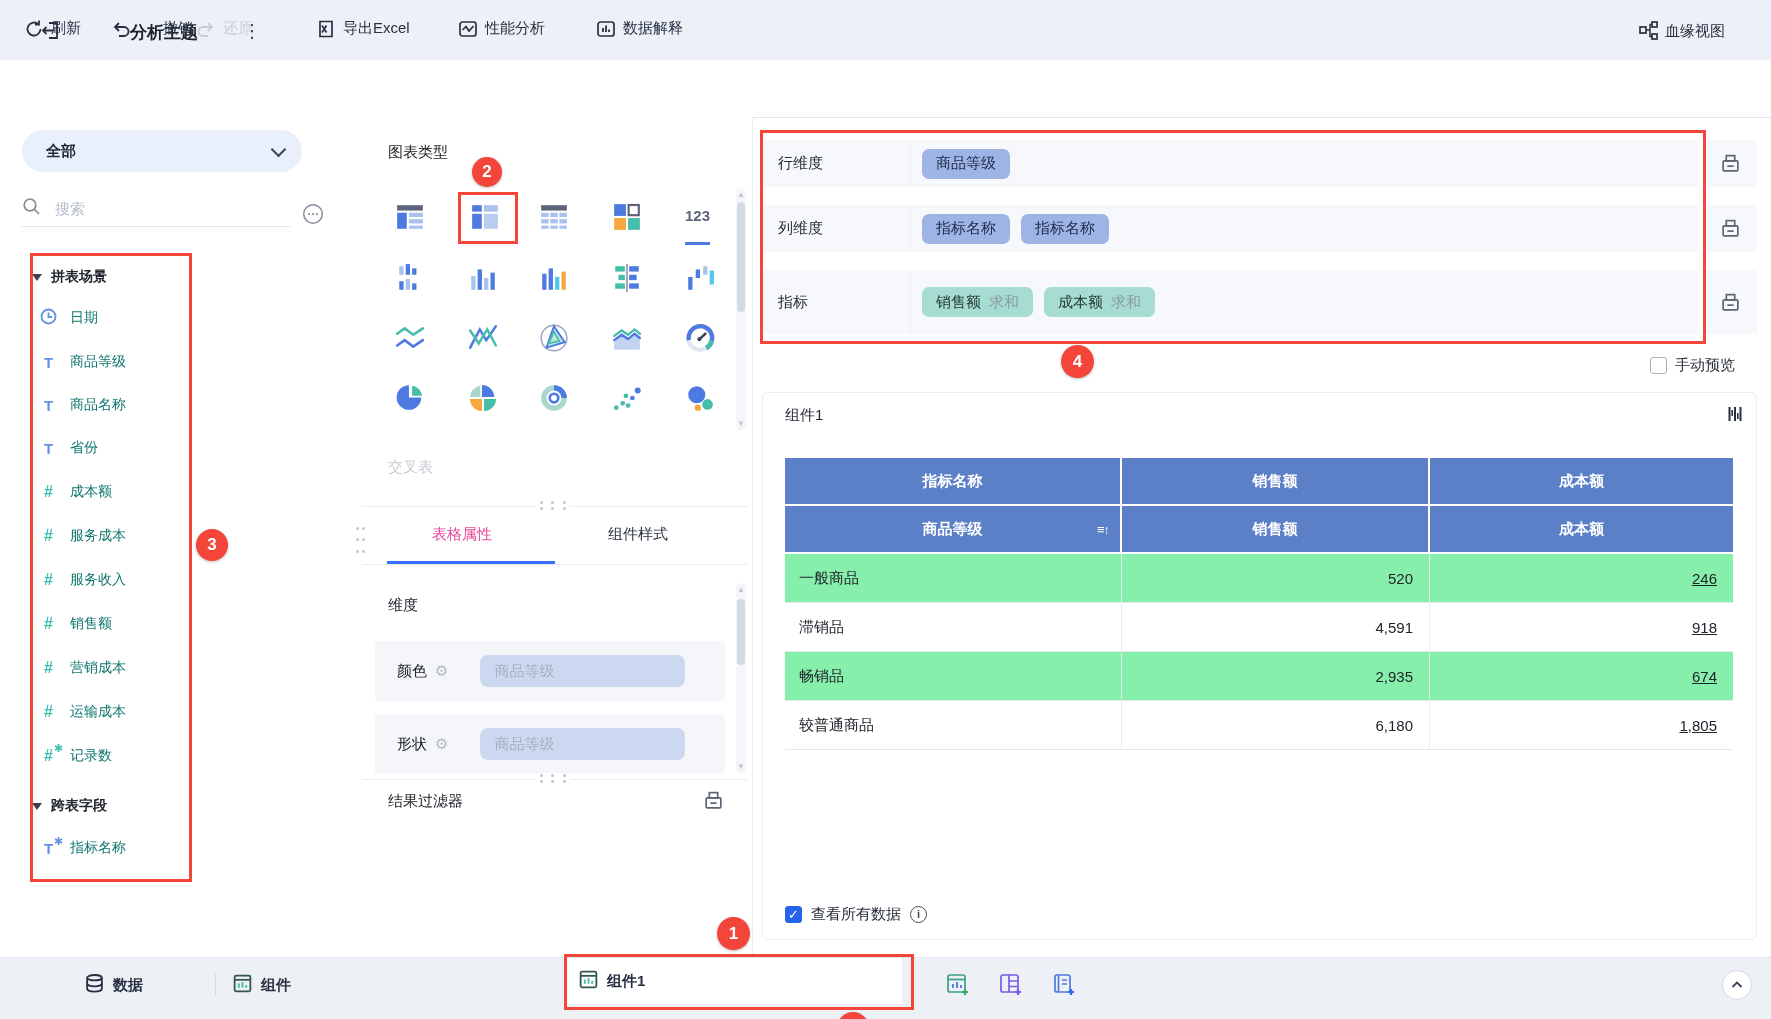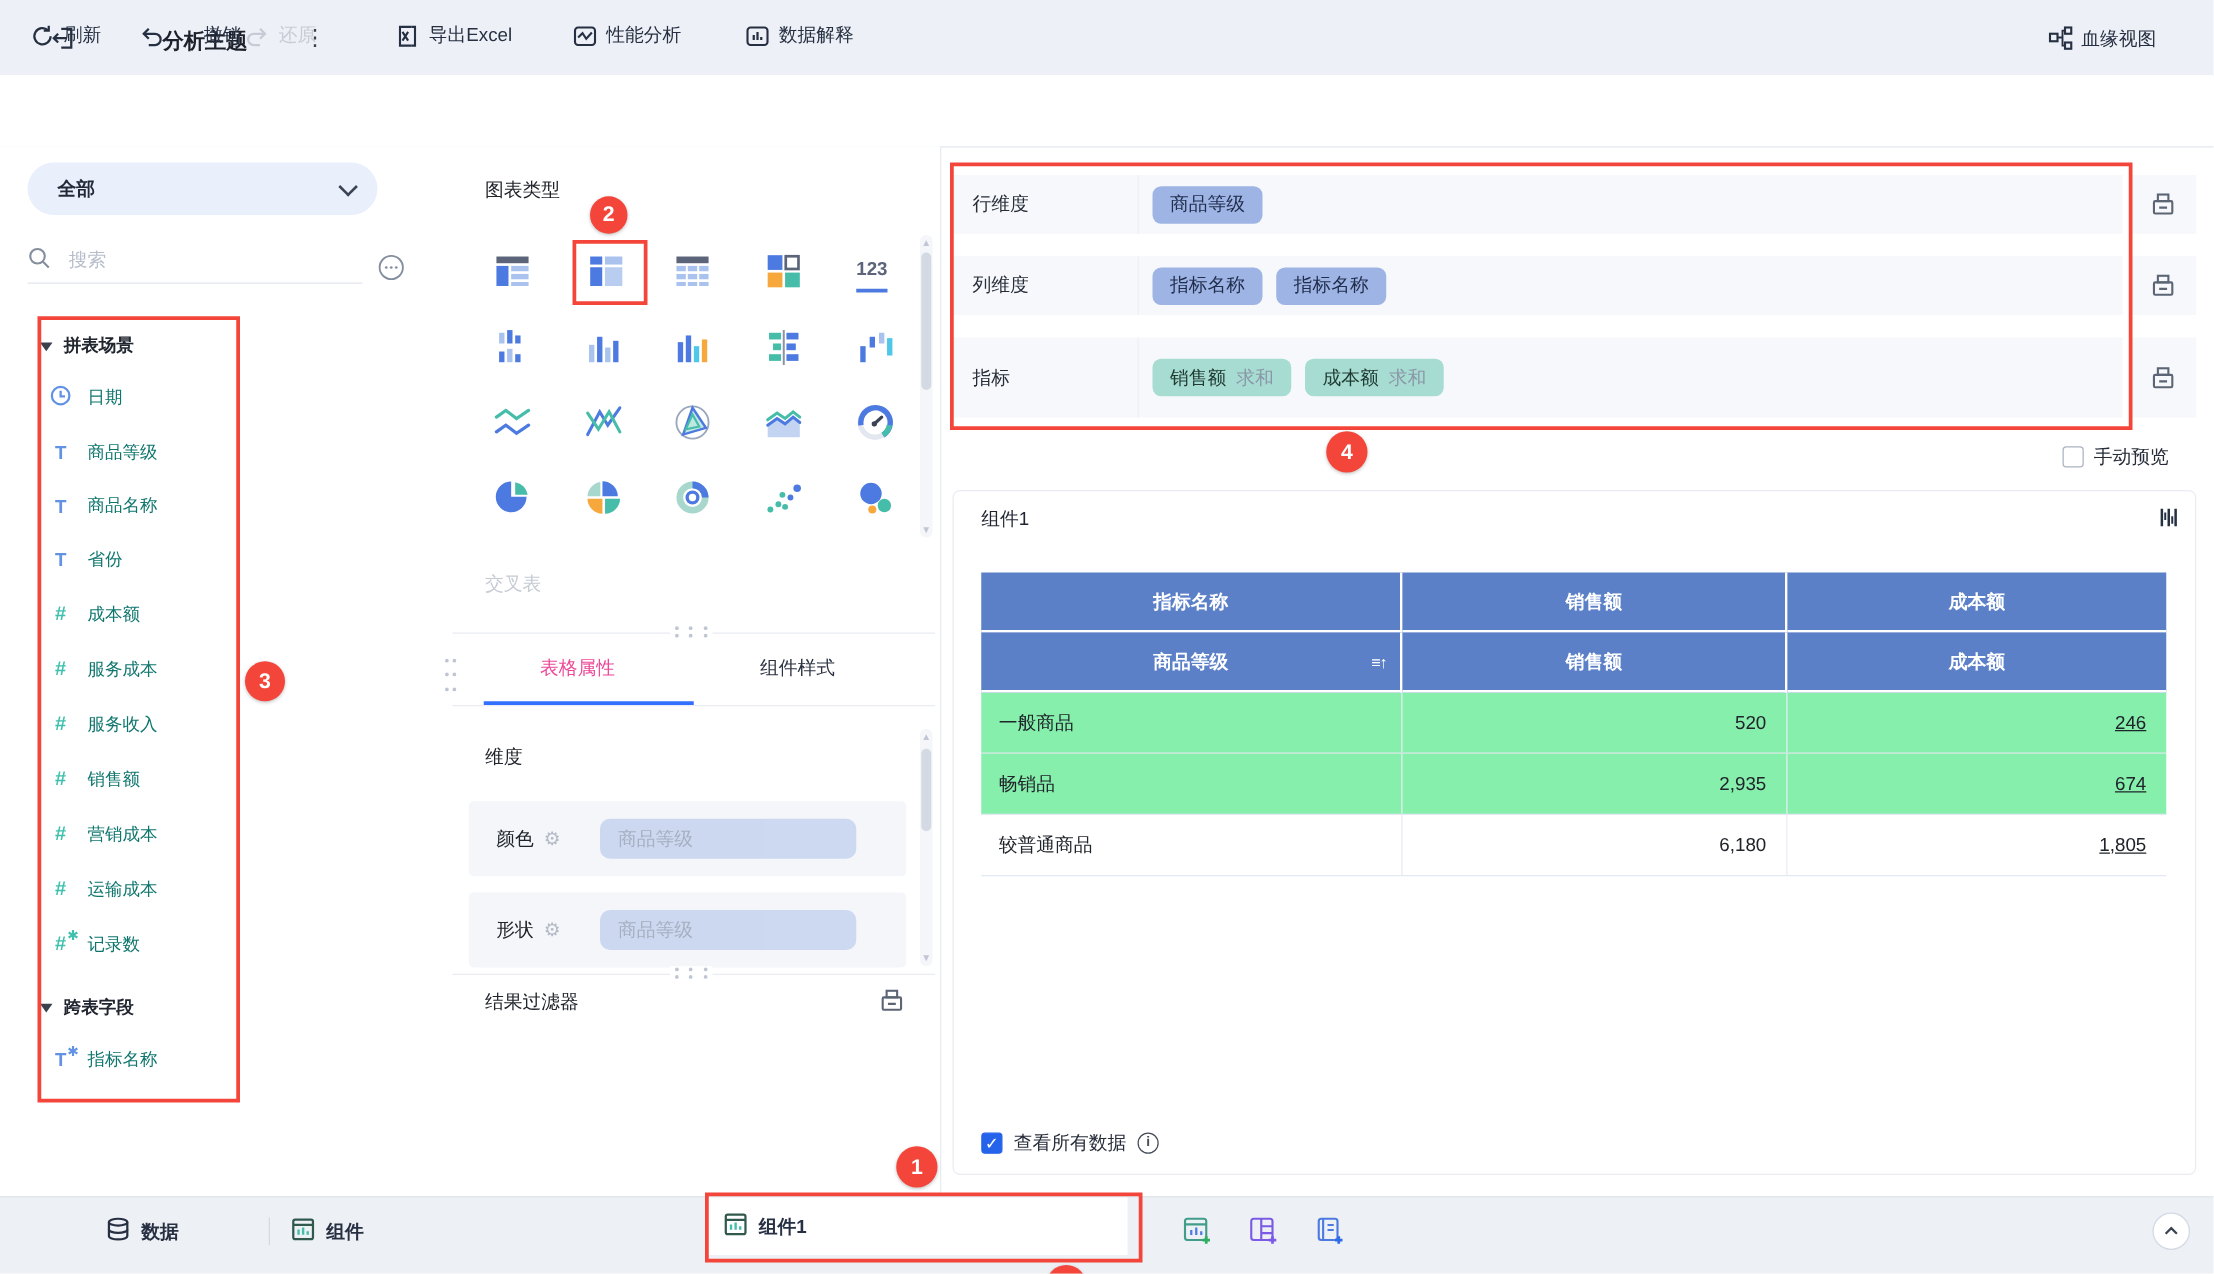--- a/index.html
+++ b/index.html
@@ -26,21 +26,21 @@
   .grow{position:absolute;left:32px;width:200px;height:30px;display:flex;align-items:center;gap:9px;font-weight:bold;color:#20252f;cursor:pointer;}
   .tri{width:0;height:0;border-left:5px solid transparent;border-right:5px solid transparent;border-top:7px solid #3a414d;}
   .fi{width:17px;text-align:center;font-weight:bold;font-size:15px;position:relative;flex:none;}
   .fi.t{color:#6292e3;} .fi.n{color:#3fbfad;font-size:16px;}
   .fi .star{position:absolute;top:-5px;right:-6px;font-size:11px;}
   .fi.t .star{color:#6292e3;} .fi.n .star{color:#3fbfad;}
   
   .mpanel{left:360px;top:117px;width:392px;height:840px;background:#fff;border-right:1px solid #e8ebf1;}
   .sec-label{font-size:15px;color:#20242b;}
   .chart-grid-ico{position:absolute;width:30px;height:30px;cursor:pointer;}
-  .kpi123{font-size:15px;font-weight:bold;color:#5b6478;border-bottom:3px solid #4d7ae0;padding-bottom:7px;}
+  .kpi123{font-size:15px;font-weight:bold;color:#5b6478;border-bottom:3px solid #4d7ae0;padding-bottom:18px;}
   .gray-label{font-size:15px;color:#c6cbd4;}
   .hline{position:absolute;height:1px;background:#e9ecf2;}
   .dots-h{position:absolute;width:34px;height:11px;display:grid;grid-template-columns:repeat(3,1fr);grid-template-rows:repeat(2,1fr);place-items:center;background:#fff;cursor:grab;}
   .dots-v{position:absolute;width:11px;height:34px;display:grid;grid-template-rows:repeat(3,1fr);grid-template-columns:repeat(2,1fr);place-items:center;background:#fff;cursor:grab;}
   .dot{width:3px;height:3px;border-radius:50%;background:#bfc6d2;}
   .tab{position:absolute;top:525px;font-size:15px;cursor:pointer;color:#2b3342;}
   .tab.active{color:#ec4899;}
   .attr-block{position:absolute;left:375px;width:350px;height:60px;background:#f4f6fa;border-radius:4px;}
   .attr-inner{display:flex;align-items:center;height:100%;padding-left:22px;gap:8px;box-sizing:border-box;}
   .faded-pill{width:205px;height:32px;border-radius:8px;background:#b7c9ec;opacity:.65;display:flex;align-items:center;padding-left:14px;box-sizing:border-box;color:#7e8aa2;font-size:15px;margin-left:24px;}
@@ -510,20 +510,25 @@
         <span class="sortico">≡<span style="letter-spacing:0;">↑</span></span>
       </div>
       <div class="hcell w2">销售额</div>
       <div class="hcell w3">成本额</div>
     </div>
     <div class="drow alt">
       <div class="dcell cat w1">一般商品</div>
       <div class="dcell num w2">520</div>
       <div class="dcell num w3">246</div>
     </div>
+    <div class="drow">
+      <div class="dcell cat w1">滞销品</div>
+      <div class="dcell num w2">4,591</div>
+      <div class="dcell num w3">918</div>
+    </div>
     <div class="drow alt">
       <div class="dcell cat w1">畅销品</div>
       <div class="dcell num w2">2,935</div>
       <div class="dcell num w3">674</div>
     </div>
     <div class="drow">
       <div class="dcell cat w1">较普通商品</div>
       <div class="dcell num w2">6,180</div>
       <div class="dcell num w3">1,805</div>
     </div>

